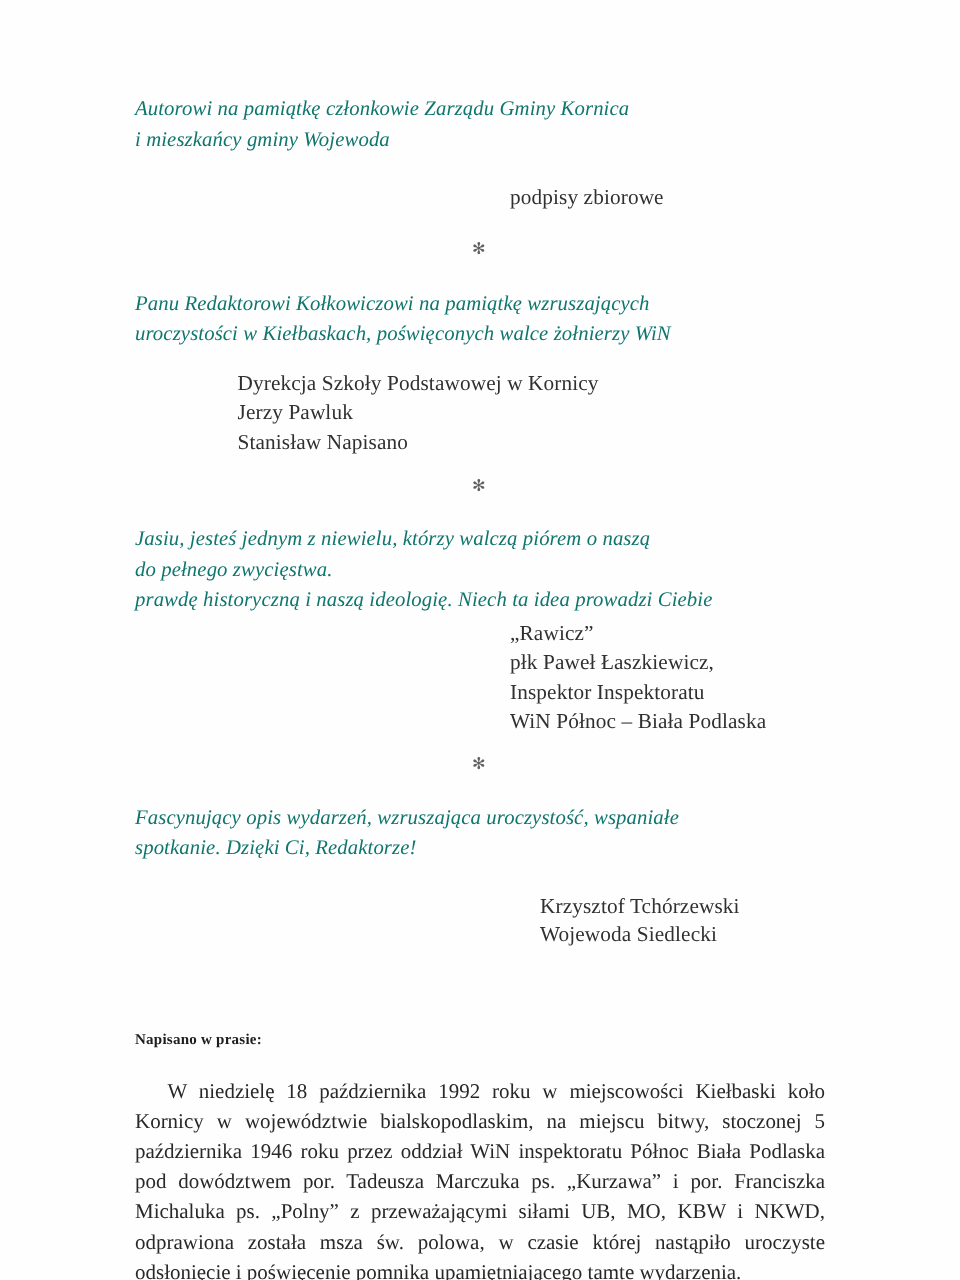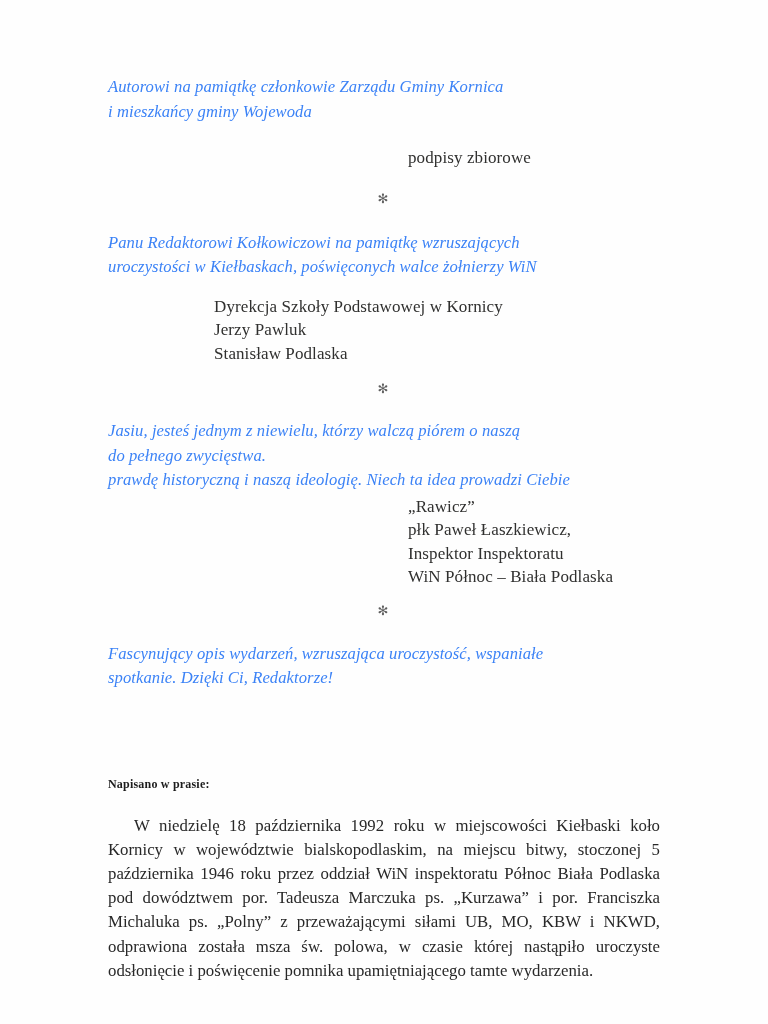--- a/index.html
+++ b/index.html
@@ -25,36 +25,36 @@
     left: 108px;
     top: 0;
     width: 552px;
   }
 
   
   .dedication {
     font-style: italic;
     font-size: 16.6px;
     line-height: 24.5px;
-    color: #3b82f6;
+    color: #0f766e;
     letter-spacing: 0.08px;
     text-align: left;
   }
   .dedication .ln { display: block; white-space: pre; }
 
   
   .signature {
     font-size: 17px;
     line-height: 23.5px;
     color: #30302f;
     letter-spacing: 0.1px;
   }
   .signature .ln { display: block; white-space: pre; }
 
-  .sig-indent-1 { margin-left: 106px; }
+  .sig-indent-1 { margin-left: 82px; }
   .sig-indent-3 { margin-left: 300px; }
   .sig-indent-4 { margin-left: 324px; }
 
   
   .sep {
     text-align: center;
     font-size: 13px;
     line-height: 13px;
     color: #5f5f5f;
     width: 560px;
@@ -113,21 +113,21 @@
 
     <div style="height:26px"></div>
     <div class="dedication">
       <span class="ln">Panu Redaktorowi Kołkowiczowi na pamiątkę wzruszających</span>
       <span class="ln">uroczystości w Kiełbaskach, poświęconych walce żołnierzy WiN</span>
     </div>
     <div style="height:15px"></div>
     <div class="signature sig-indent-1">
       <span class="ln">Dyrekcja Szkoły Podstawowej w Kornicy</span>
       <span class="ln">Jerzy Pawluk</span>
-      <span class="ln">Stanisław Podlaska</span>
+      <span class="ln">Stanisław Napisano</span>
     </div>
 
     <div style="height:17px"></div>
     <div class="sep">✻</div>
 
     <div style="height:24px"></div>
     <div class="dedication">
       <span class="ln">Jasiu, jesteś jednym z niewielu, którzy walczą piórem o naszą</span>
       <span class="ln">do pełnego zwycięstwa.</span>
       <span class="ln">prawdę historyczną i naszą ideologię. Niech ta idea prowadzi Ciebie</span>
@@ -142,20 +142,24 @@
 
     <div style="height:15px"></div>
     <div class="sep">✻</div>
 
     <div style="height:25px"></div>
     <div class="dedication">
       <span class="ln">Fascynujący opis wydarzeń, wzruszająca uroczystość, wspaniałe</span>
       <span class="ln">spotkanie. Dzięki Ci, Redaktorze!</span>
     </div>
     <div style="height:22px"></div>
+    <div class="signature sig-indent-4">
+      <span class="ln">Krzysztof Tchórzewski</span>
+      <span class="ln">Wojewoda Siedlecki</span>
+    </div>
 
     <div style="height:61px"></div>
     <div class="press-heading">Napisano w prasie:</div>
 
     <div style="height:20px"></div>
     <p class="body-para">W niedzielę 18 października 1992 roku w miejscowości Kiełbaski koło Kornicy w województwie bialskopodlaskim, na miejscu bitwy, stoczonej 5 października 1946 roku przez oddział WiN inspektoratu Północ Biała Podlaska pod dowództwem por. Tadeusza Marczuka ps. „Kurzawa” i por. Franciszka Michaluka ps. „Polny” z przeważającymi siłami UB, MO, KBW i NKWD, odprawiona została msza św. polowa, w czasie której nastąpiło uroczyste odsłonięcie i poświęcenie pomnika upamiętniającego tamte wydarzenia.</p>
 
   </div>
 
   <div class="folio">118</div>

